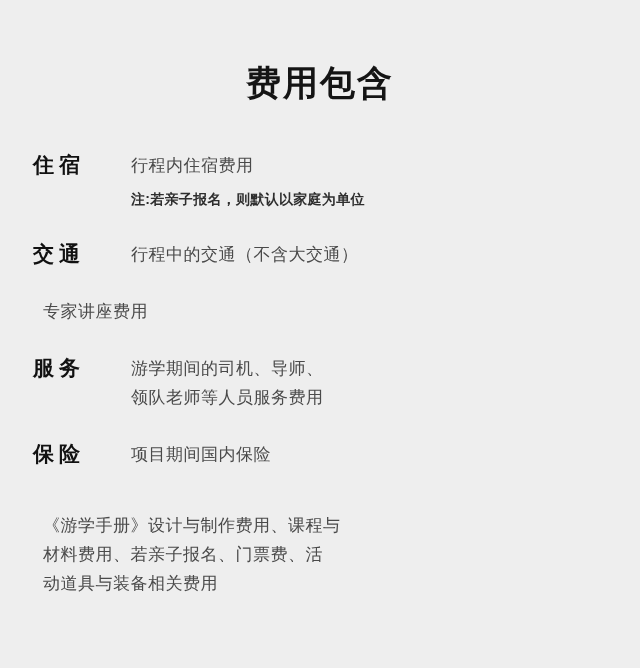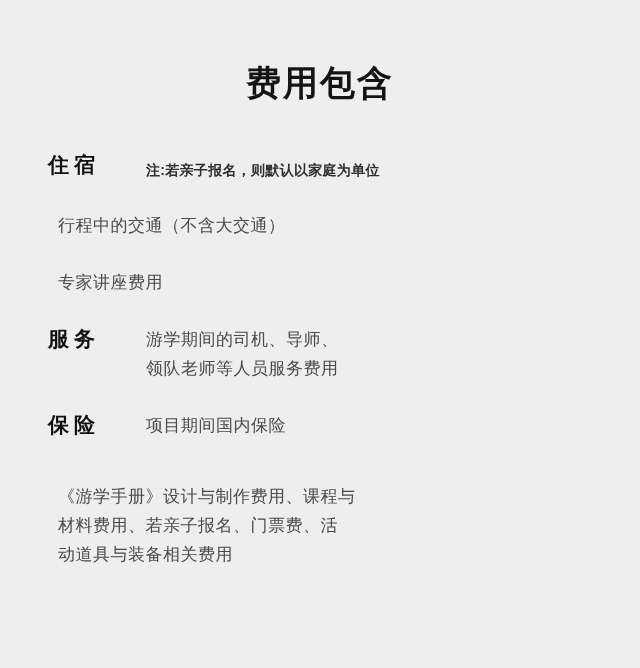--- a/index.html
+++ b/index.html
@@ -25,21 +25,21 @@
     font-size: 35px;
     font-weight: bold;
     letter-spacing: 2px;
     color: #141414;
     margin: 0;
     padding-top: 60px;
     font-family: "Liberation Serif", "DejaVu Serif", serif;
   }
   .list {
     margin-top: 44px;
-    padding: 0 56px 0 48px;
+    padding: 0 56px 0 33px;
   }
   .row {
     display: flex;
     align-items: flex-start;
     margin-bottom: 28px;
   }
   .row-label {
     width: 88px;
     flex: 0 0 88px;
     font-size: 21px;
@@ -77,25 +77,27 @@
 
 <div class="page">
 
   <h1 class="title">费用包含</h1>
 
   <div class="list">
 
     <div class="row">
       <div class="row-label">住宿</div>
       <div class="row-body">
+        <div class="row-text">行程内住宿费用</div>
         <div class="row-note">注:若亲子报名，则默认以家庭为单位</div>
       </div>
     </div>
 
     <div class="row">
+      <div class="row-label">交通</div>
       <div class="row-body">
         <div class="row-text">行程中的交通（不含大交通）</div>
       </div>
     </div>
 
     <div class="row">
       <div class="row-body">
         <div class="row-text">专家讲座费用</div>
       </div>
     </div>

